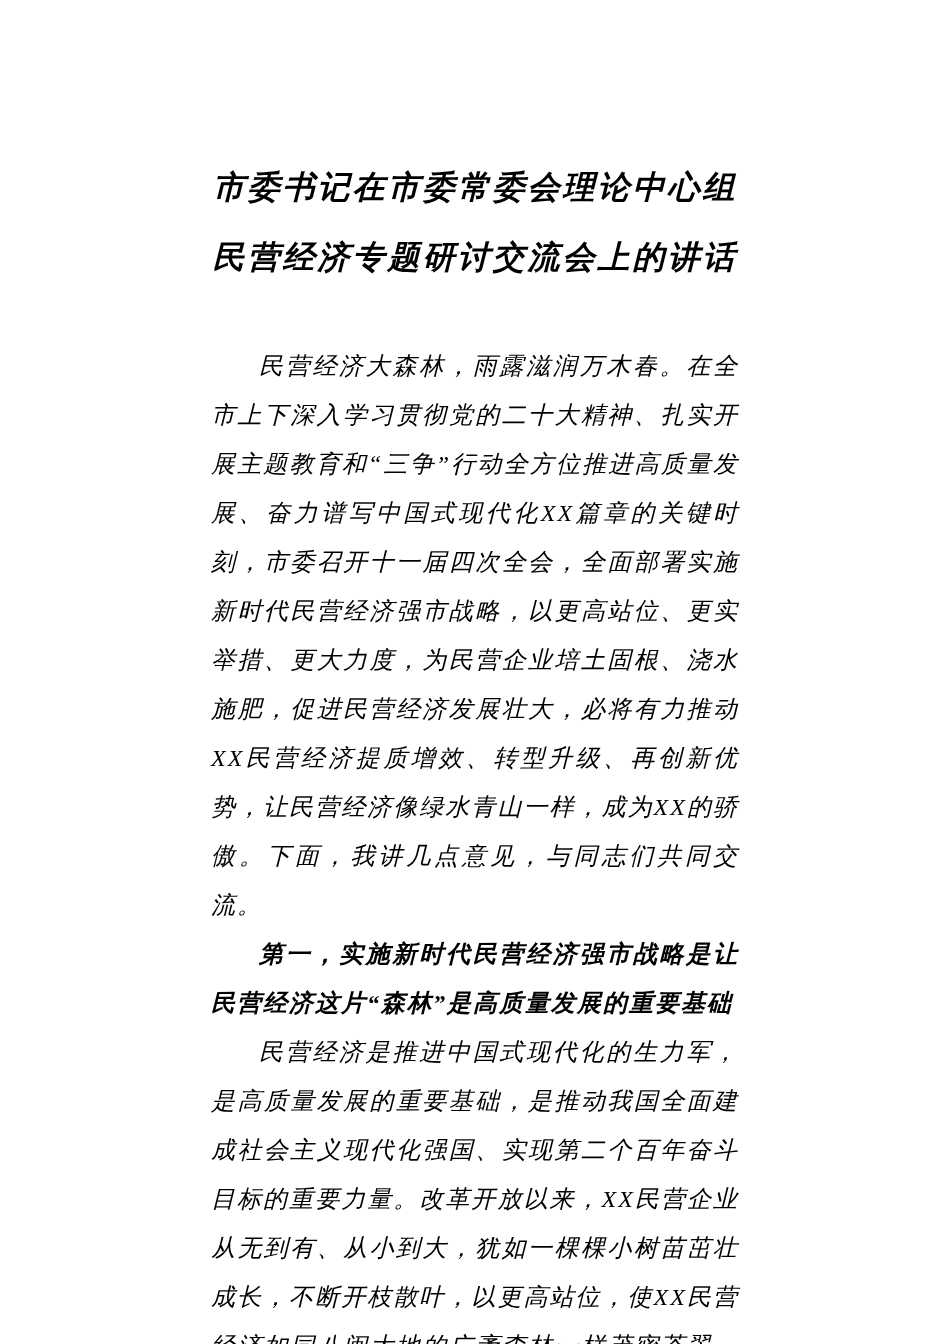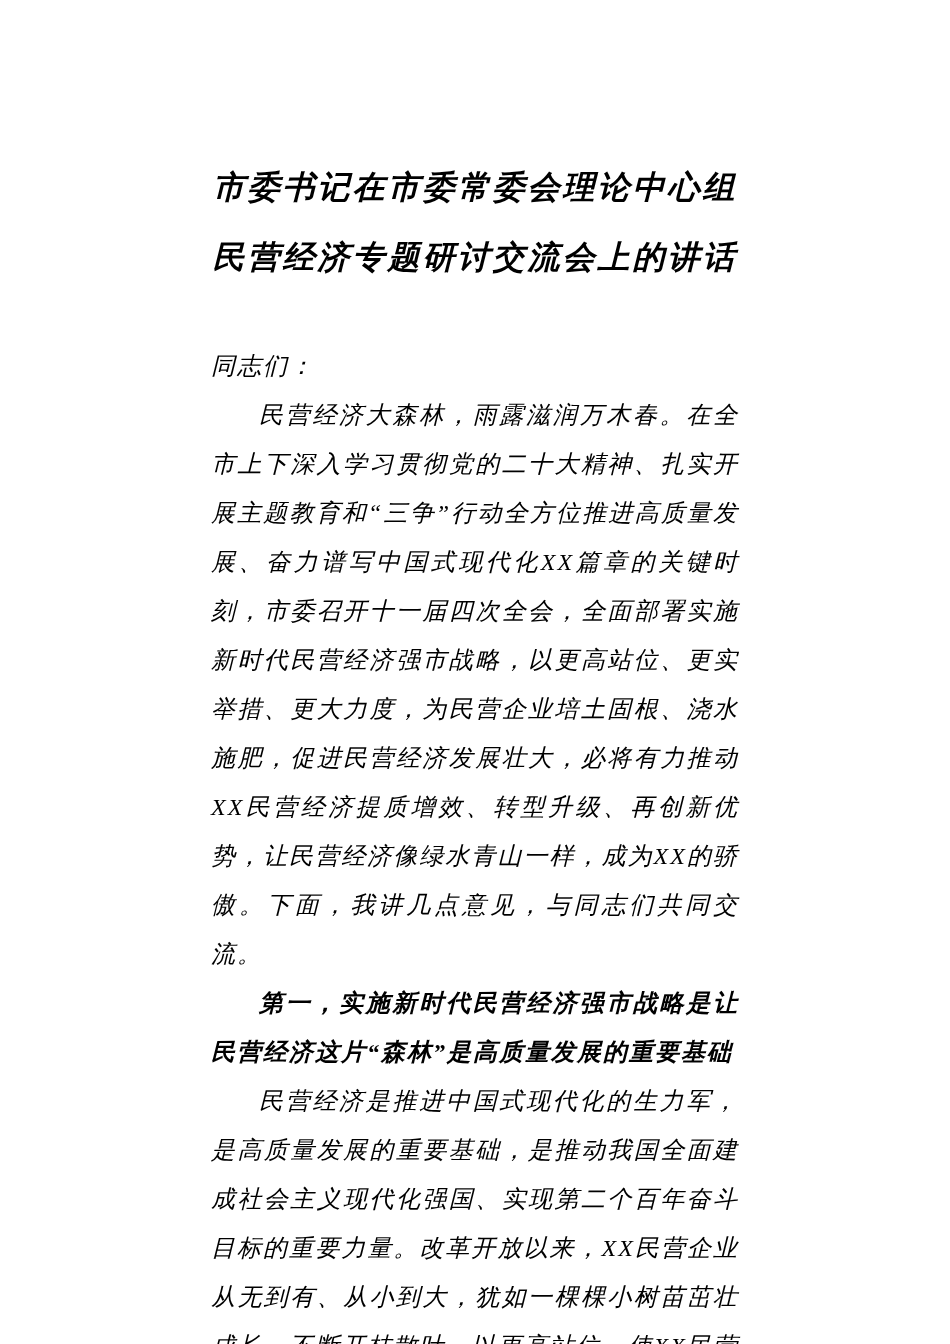--- a/index.html
+++ b/index.html
@@ -48,21 +48,20 @@
       text-indent: 0;
     }
   </style>
 </head>
 <body>
 
 <div class="page">
 
   <h1 class="doc-title">市委书记在市委常委会理论中心组民营经济专题研讨交流会上的讲话</h1>
 
-  <p class="para salutation">同志们：</p>
 
   <p class="para indent">民营经济大森林，雨露滋润万木春。在全市上下深入学习贯彻党的二十大精神、扎实开展主题教育和“三争”行动全方位推进高质量发展、奋力谱写中国式现代化XX篇章的关键时刻，市委召开十一届四次全会，全面部署实施新时代民营经济强市战略，以更高站位、更实举措、更大力度，为民营企业培土固根、浇水施肥，促进民营经济发展壮大，必将有力推动XX民营经济提质增效、转型升级、再创新优势，让民营经济像绿水青山一样，成为XX的骄傲。下面，我讲几点意见，与同志们共同交流。</p>
 
   <p class="para indent heading">第一，实施新时代民营经济强市战略是让民营经济这片“森林”是高质量发展的重要基础</p>
 
   <p class="para indent">民营经济是推进中国式现代化的生力军，是高质量发展的重要基础，是推动我国全面建成社会主义现代化强国、实现第二个百年奋斗目标的重要力量。改革开放以来，XX民营企业从无到有、从小到大，犹如一棵棵小树苗茁壮成长，不断开枝散叶，以更高站位，使XX民营经济如同八闽大地的广袤森林一样茂密苍翠。市委用全会的形式、以强市为指向、从战略高度，研究部署促进民营经济发展壮大工作，</p>
 
 </div>
 
 </body></html>

